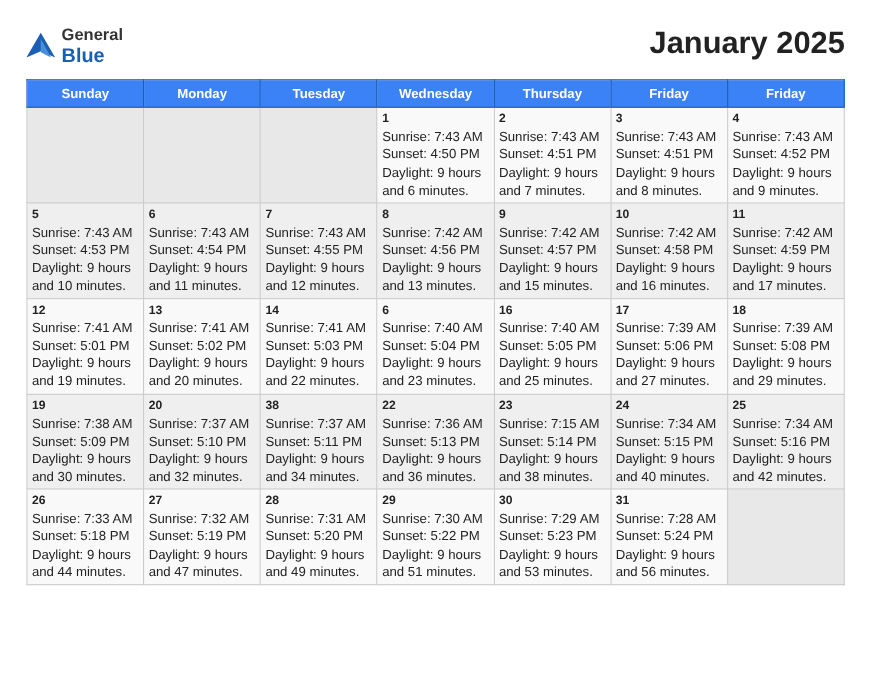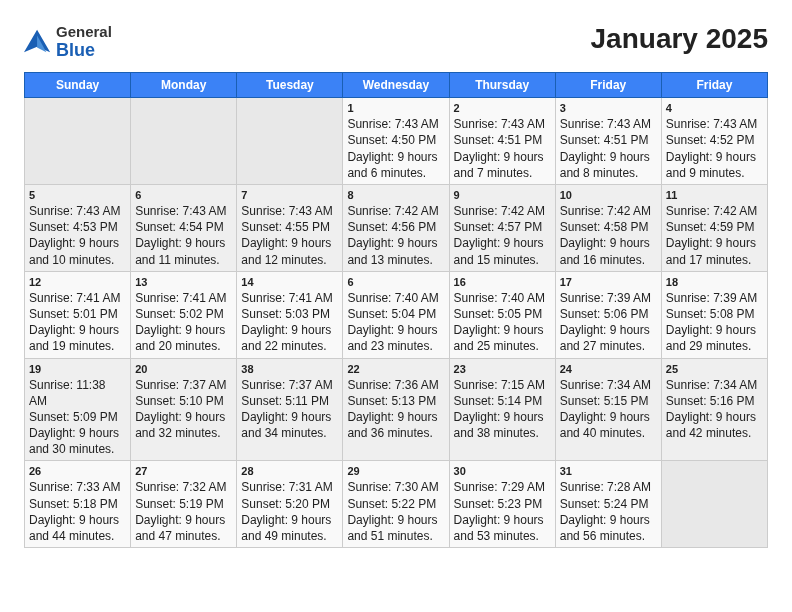--- a/index.html
+++ b/index.html
@@ -269,21 +269,21 @@
             <span class="day-num">18</span>
             <div class="cell-text" style="white-space: pre-line;">Sunrise: 7:39 AM
 Sunset: 5:08 PM
 Daylight: 9 hours
 and 29 minutes.</div>
           </td>
         </tr>
         <tr>
           <td>
             <span class="day-num">19</span>
-            <div class="cell-text" style="white-space: pre-line;">Sunrise: 11:38 AM
+            <div class="cell-text" style="white-space: pre-line;">Sunrise: 7:38 AM
 Sunset: 5:09 PM
 Daylight: 9 hours
 and 30 minutes.</div>
           </td>
           <td>
             <span class="day-num">20</span>
             <div class="cell-text" style="white-space: pre-line;">Sunrise: 7:37 AM
 Sunset: 5:10 PM
 Daylight: 9 hours
 and 32 minutes.</div>

